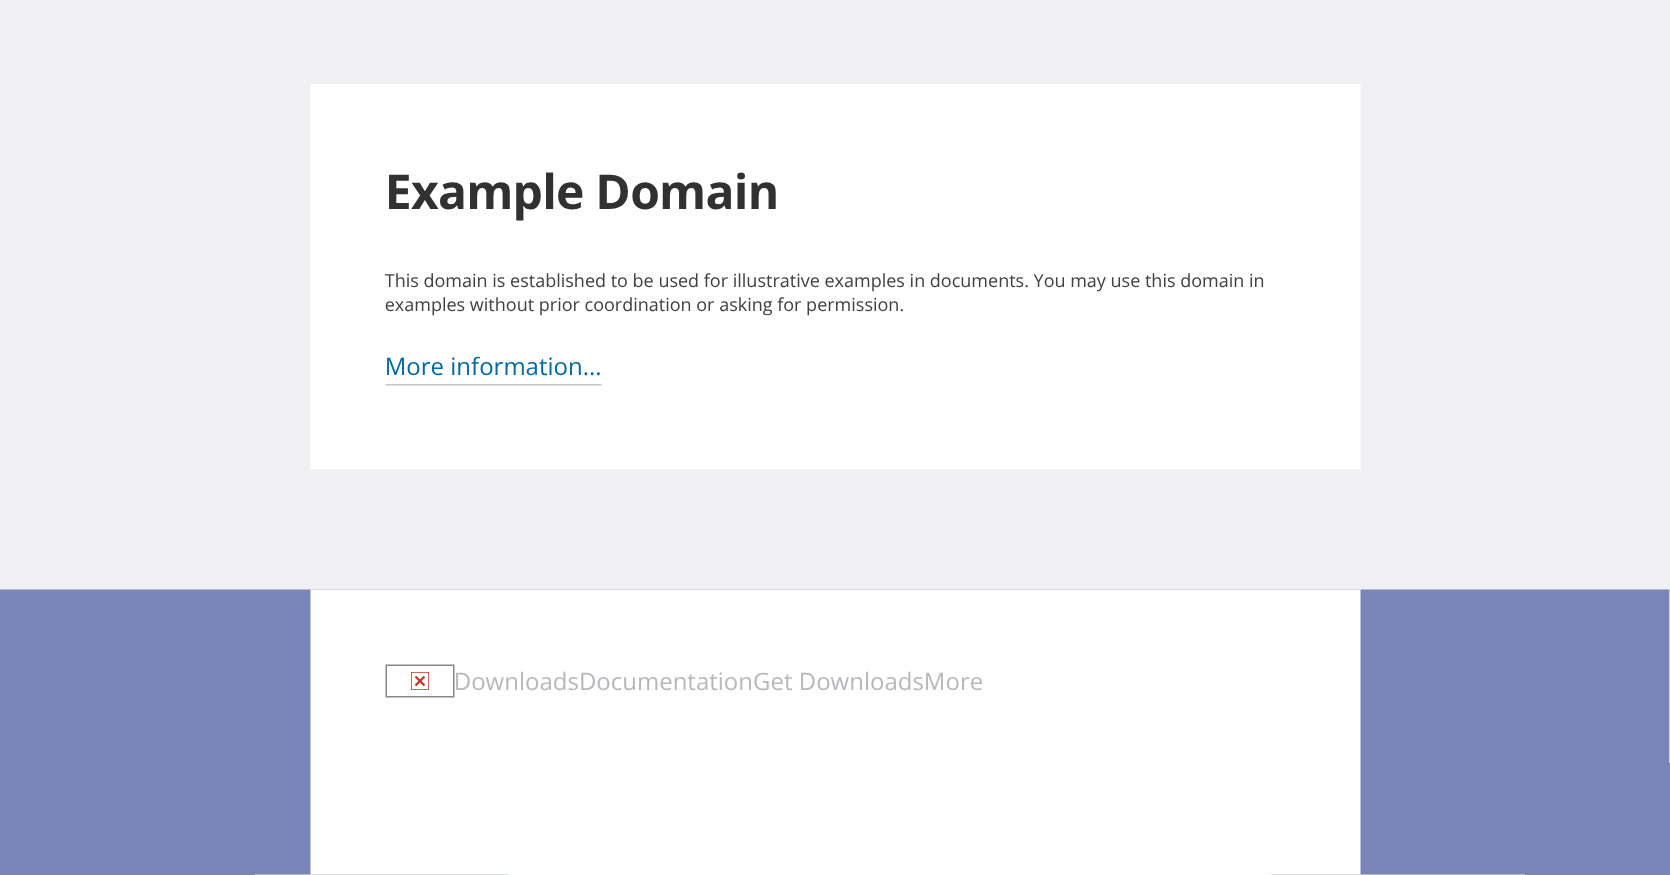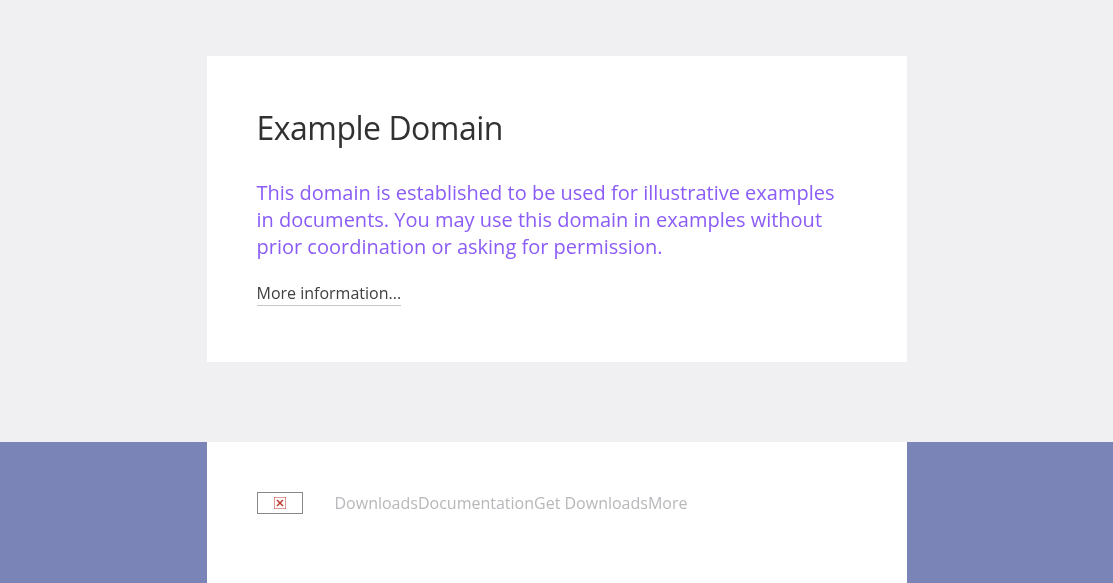--- a/index.html
+++ b/index.html
@@ -20,34 +20,34 @@
       padding-bottom: 80px;
     }
     .content-box {
       width: 700px;
       margin: 0 auto;
       background: #ffffff;
       padding: 50px 50px 58px 50px;
     }
     .page-title {
       font-size: 32px;
-      font-weight: 400;
+      font-weight: 700;
       color: #313131;
       margin-bottom: 30px;
       letter-spacing: -0.5px;
     }
     .description {
-      font-size: 20px;
-      color: #8b5cf6;
+      font-size: 12px;
+      color: #404040;
       line-height: 1.35;
       margin-bottom: 22px;
     }
     .more-link {
       font-size: 16px;
-      color: #404040;
+      color: #0369a1;
       text-decoration: none;
       border-bottom: 1px solid #c6c6ca;
       padding-bottom: 1px;
       cursor: pointer;
     }
     .footer-section {
       background: #7a84b7;
       width: 100%;
       height: 193px;
       display: flex;
@@ -72,21 +72,20 @@
       flex-shrink: 0;
     }
     .broken-img svg {
       width: 12px;
       height: 12px;
     }
     .footer-links {
       display: inline-flex;
       color: #b8b8bc;
       font-size: 16px;
-      margin-left: 32px;
     }
     .footer-links a {
       color: #b8b8bc;
       text-decoration: none;
       cursor: pointer;
     }
   </style>
 </head>
 <body>
 

